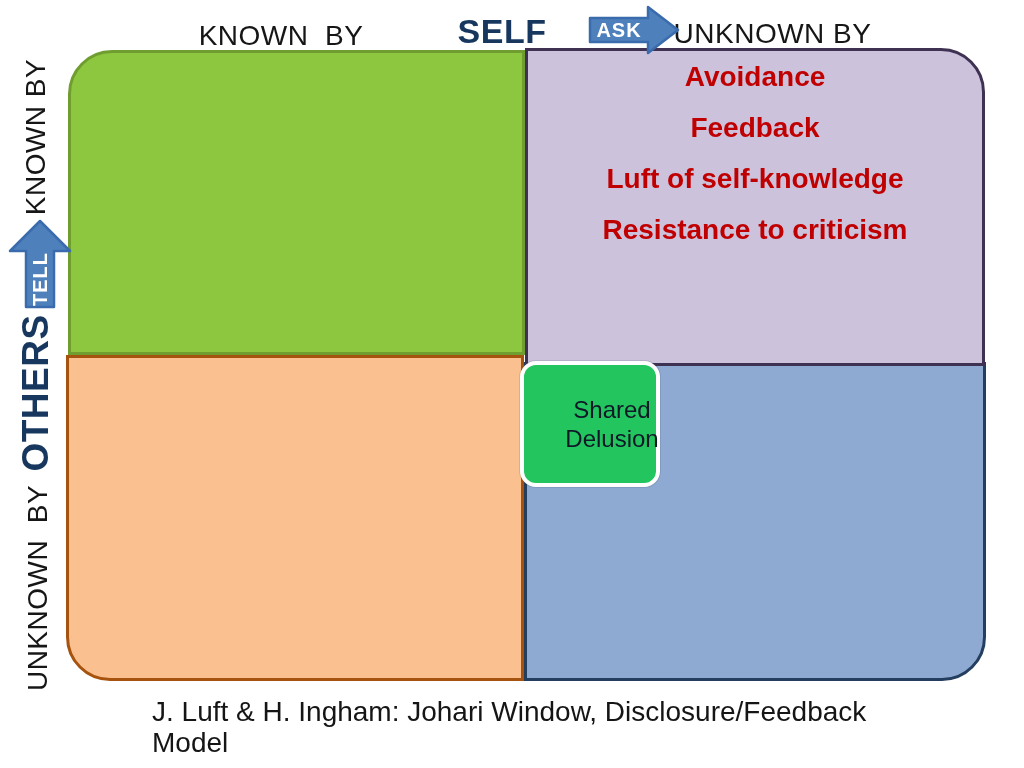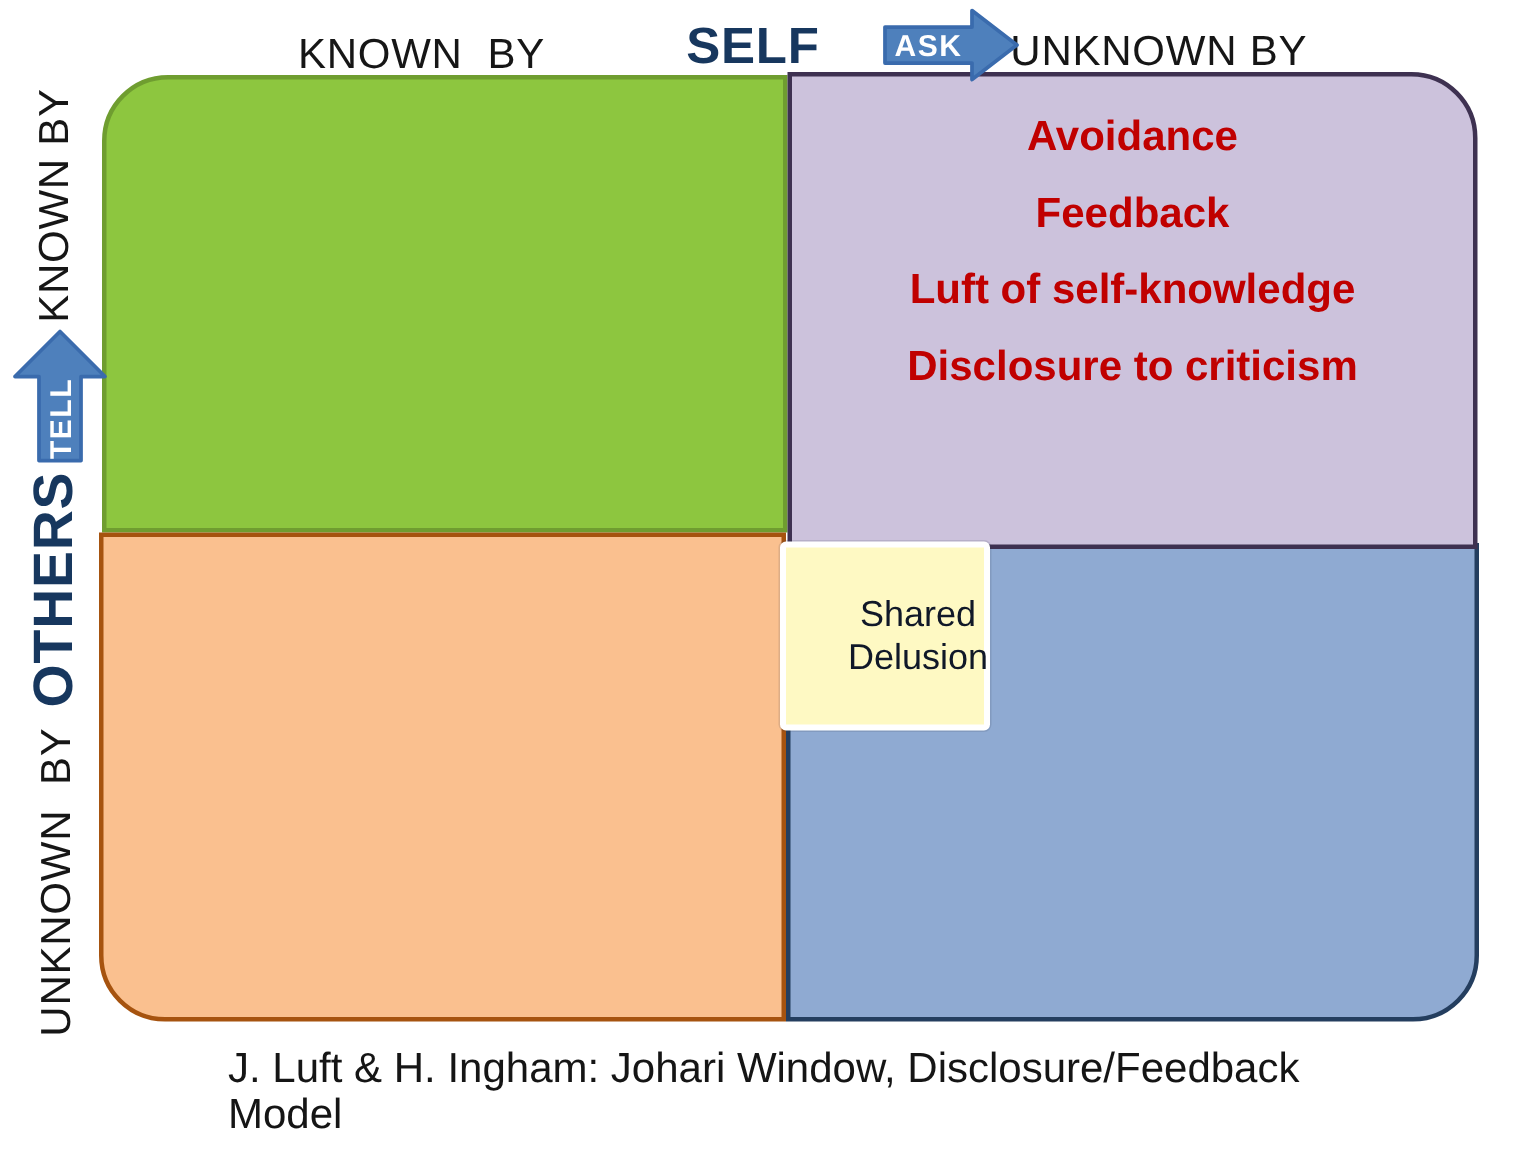--- a/index.html
+++ b/index.html
@@ -24,34 +24,33 @@
   }
   .q-unknown {
     left: 524px; top: 362px; width: 462px; height: 319px;
     background: #8faad2; border: 3px solid #243e5f;
     border-radius: 0 0 44px 0;
   }
   .q-blind {
     left: 525px; top: 48px; width: 460px; height: 318px;
     background: #ccc2dc; border: 3px solid #3e3151;
     border-radius: 0 44px 0 0;
-    padding-top: 14px;
   }
   .blind-item {
     height: 51px; line-height: 51px;
     text-align: center;
     font-size: 28px; font-weight: bold;
     color: #c00000;
   }
   .center-box {
     position: absolute; box-sizing: border-box;
     left: 520px; top: 361px; width: 140px; height: 126px;
-    background: #fef9c3;
+    background: #22c55e;
     border: 4px solid #ffffff;
-    border-radius: 4px;
+    border-radius: 16px;
     box-shadow: 0 0 0 1px rgba(60,70,90,0.15);
     display: flex; flex-direction: column;
     align-items: center; justify-content: center;
     z-index: 6;
     padding-left: 44px;
   }
   .center-box .line {
     font-size: 24px; line-height: 29px; color: #101828; text-align: center;
   }
   .axis-label {
@@ -86,21 +85,21 @@
 
 <div class="stage">
 
   <div class="quadrant q-open"></div>
   <div class="quadrant q-hidden"></div>
   <div class="quadrant q-unknown"></div>
   <div class="quadrant q-blind">
     <div class="blind-item">Avoidance</div>
     <div class="blind-item">Feedback</div>
     <div class="blind-item">Luft of self-knowledge</div>
-    <div class="blind-item">Disclosure to criticism</div>
+    <div class="blind-item">Resistance to criticism</div>
   </div>
 
   <div class="center-box">
     <div class="line">Shared</div>
     <div class="line">Delusion</div>
   </div>
 
   <div class="axis-label lbl-known-top">KNOWN&nbsp; BY</div>
   <div class="axis-label lbl-self navy-bold">SELF</div>
   <div class="axis-label lbl-unknown-top">UNKNOWN BY</div>

